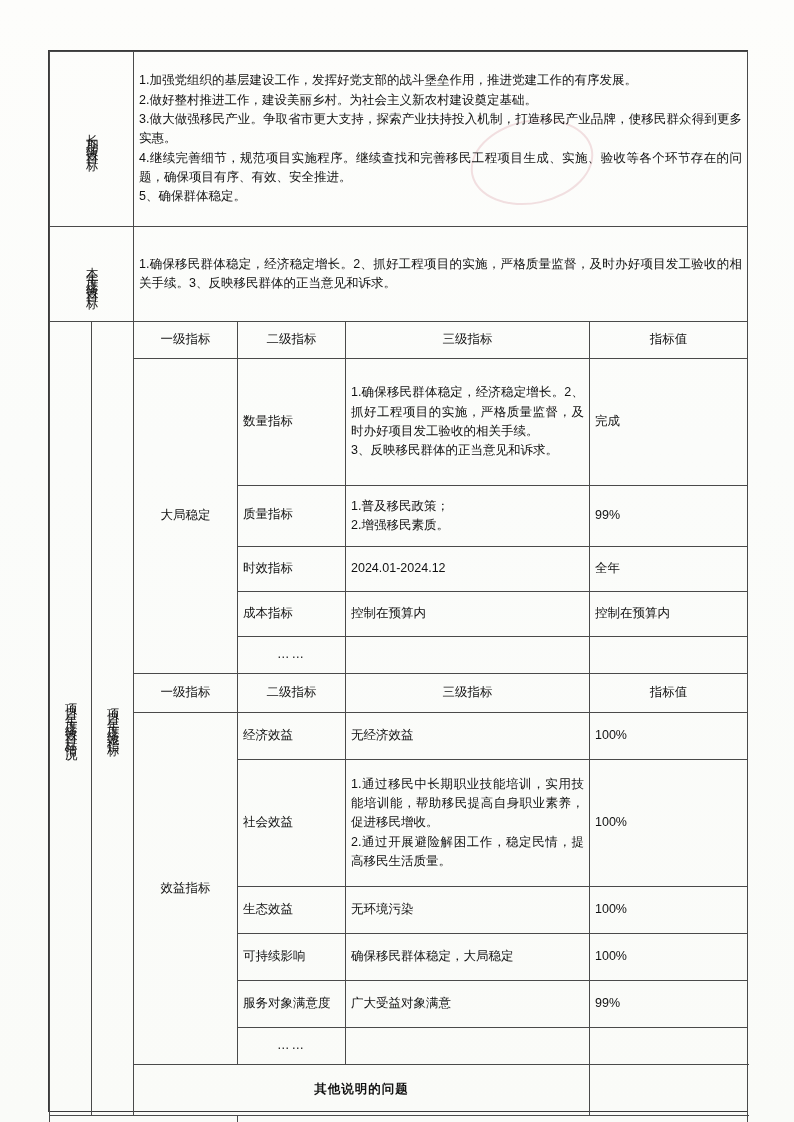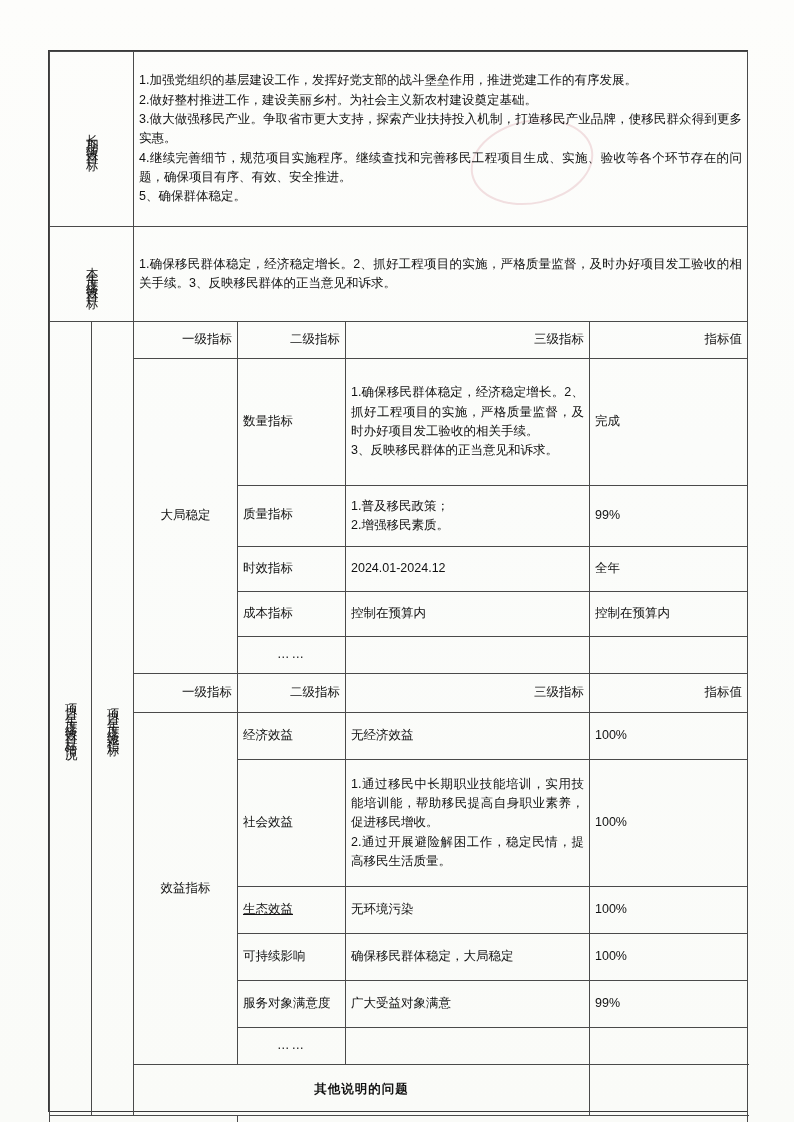--- a/index.html
+++ b/index.html
@@ -59,21 +59,21 @@
   .lft { text-align: left; }
   .cellpad { padding: 6px 8px; }
   .para {
     text-align: justify;
     text-justify: inter-ideograph;
     white-space: pre-line;
     font-size: 12.8px;
     line-height: 1.62;
   }
   .hdr {
-    text-align: right;
+    text-align: center;
     font-size: 13px;
   }
   .smallcenter {
     text-align: left;
     font-size: 12.8px;
   }
   .ellipsis-row {
     text-align: center;
     letter-spacing: 2px;
     font-size: 13px;
@@ -197,21 +197,21 @@
         </tr>
 
         <tr>
           <td class="smallcenter" style="height:120px;">社会效益</td>
           <td class="para cellpad">1.通过移民中长期职业技能培训，实用技能培训能，帮助移民提高自身职业素养，促进移民增收。
 2.通过开展避险解困工作，稳定民情，提高移民生活质量。</td>
           <td class="smallcenter">100%</td>
         </tr>
 
         <tr>
-          <td class="smallcenter" style="height:40px;text-decoration:underline;">生态效益</td>
+          <td class="smallcenter" style="height:40px;">生态效益</td>
           <td class="lft cellpad">无环境污染</td>
           <td class="smallcenter">100%</td>
         </tr>
 
         <tr>
           <td class="smallcenter" style="height:40px;">可持续影响</td>
           <td class="lft cellpad">确保移民群体稳定，大局稳定</td>
           <td class="smallcenter">100%</td>
         </tr>
 

